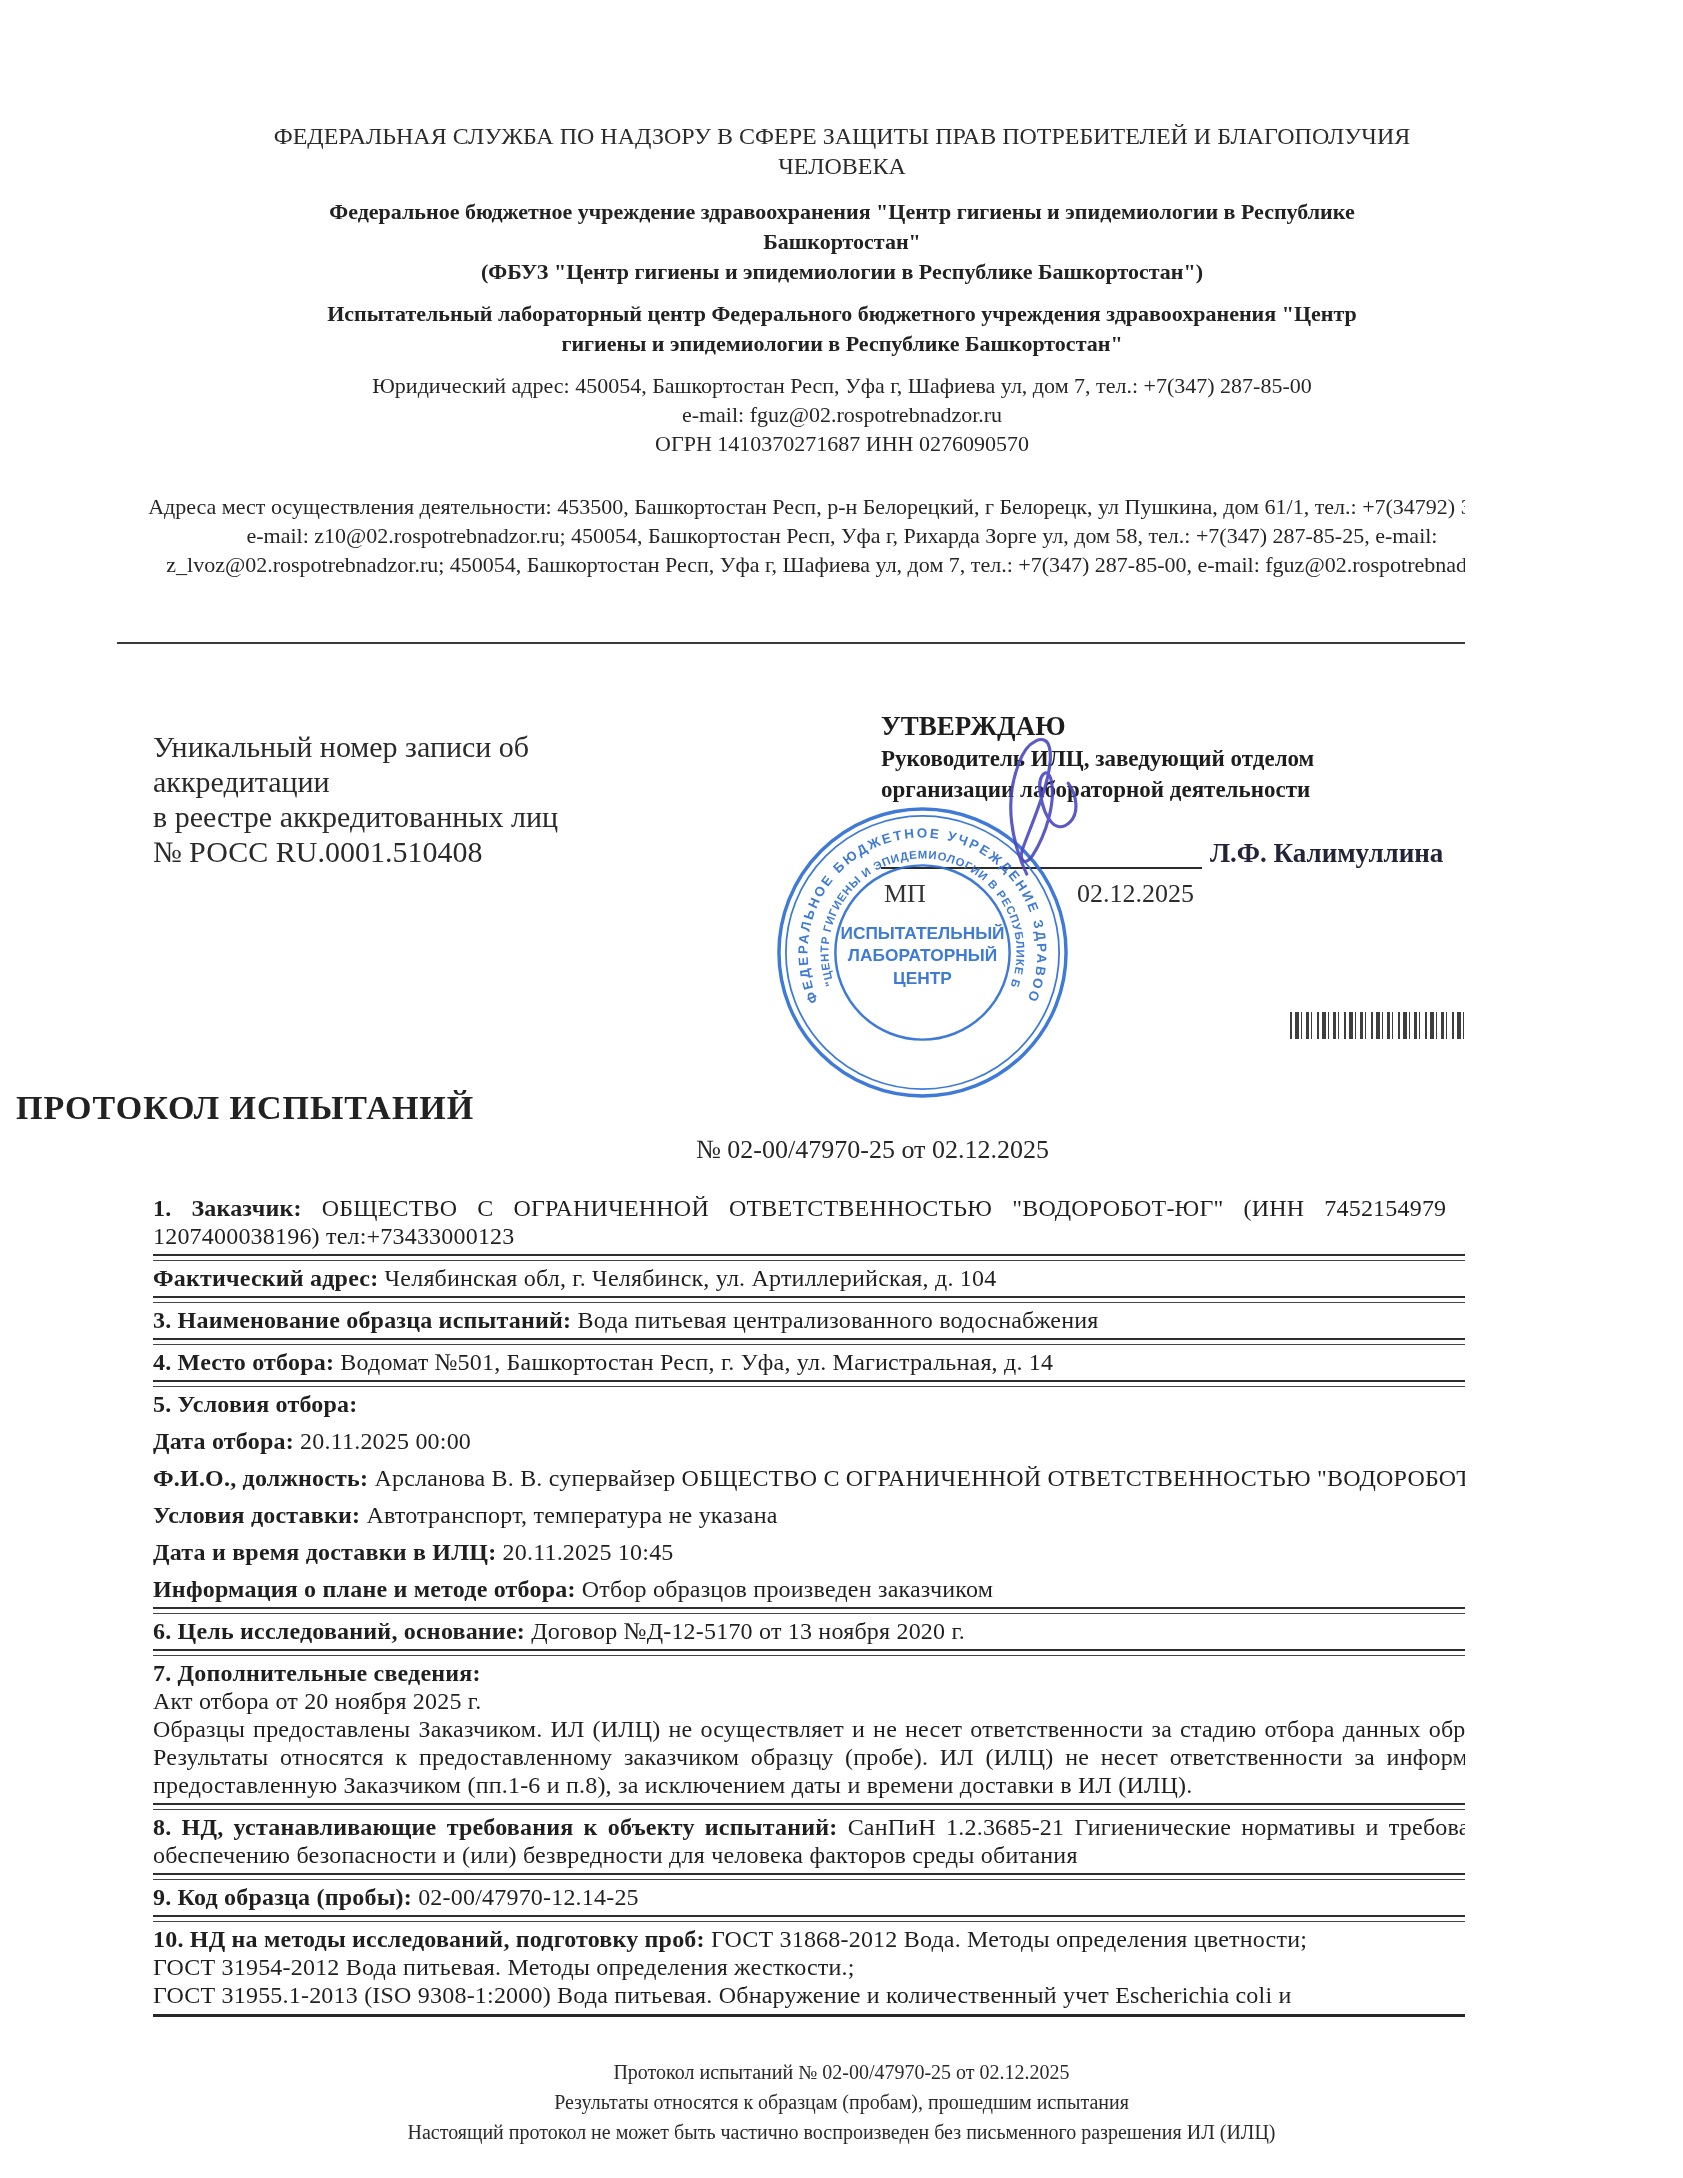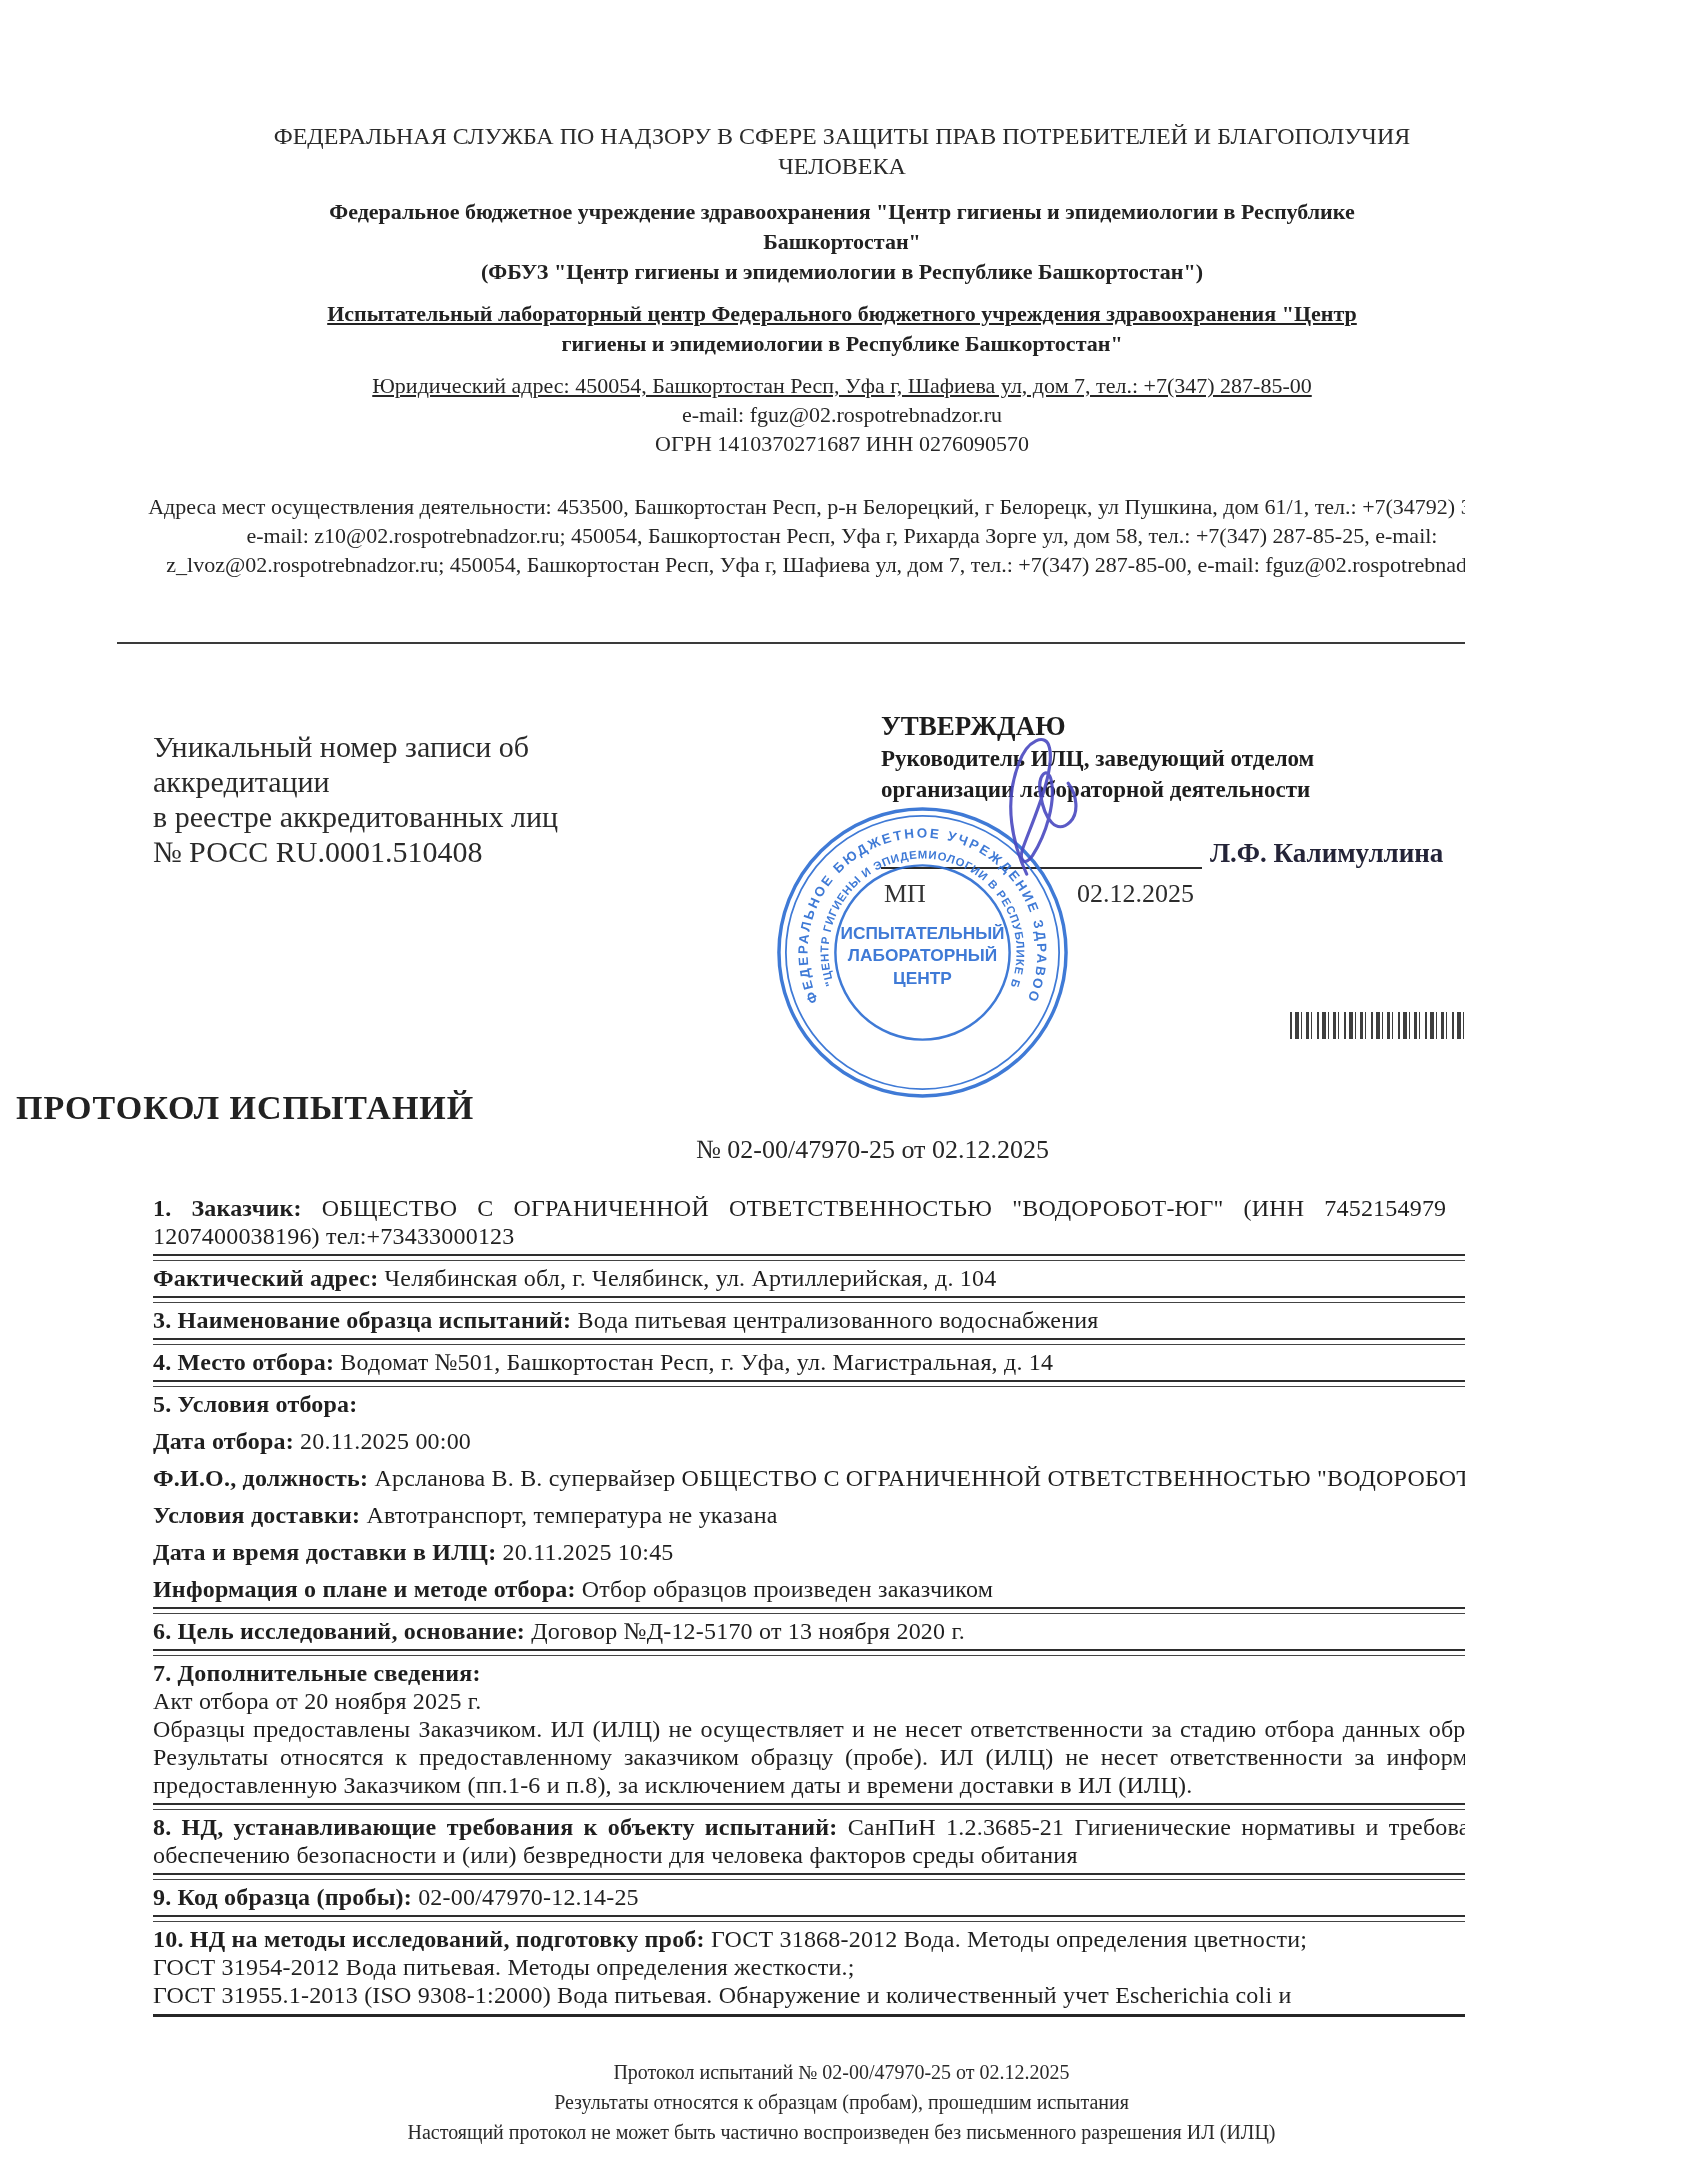--- a/index.html
+++ b/index.html
@@ -4,21 +4,21 @@
 <style>
   html,body{margin:0;padding:0;background:#ffffff;}
   .page{position:relative;width:1465px;height:2178px;background:#fff;overflow:hidden;
         font-family:"Liberation Serif","DejaVu Serif",serif;color:#1e1e1e;}
   p{margin:0;}
   
   .top-header{position:absolute;top:121px;left:139px;width:1406px;text-align:center;}
   .h-caps{font-size:24px;line-height:30px;color:#2b2b2b;}
   .h-bold{font-size:22px;font-weight:bold;line-height:30px;color:#222;}
   .h-reg{font-size:22px;line-height:29px;color:#262626;}
-  .mt16{margin-top:16px;} .mt12{margin-top:12px;text-decoration:underline;} .mt34{margin-top:34px;}
+  .mt16{margin-top:16px;} .mt12{margin-top:12px;} .mt34{margin-top:34px;}
   .addr{max-width:1406px;}
   .hrule-top{position:absolute;top:642px;left:117px;width:1459px;border-top:2.5px solid #3a3a3a;}
   
   .accred{position:absolute;top:729px;left:153px;width:475px;font-size:30px;line-height:35px;color:#2a2a2a;}
   .approve{position:absolute;top:709px;left:881px;width:634px;color:#1d1d1d;}
   .ap-title{font-size:27px;font-weight:bold;line-height:34px;}
   .ap-role{font-size:23px;font-weight:bold;line-height:31px;}
   .sig-line{position:absolute;top:867px;left:881px;width:321px;border-top:2.5px solid #2c2c2c;}
   .sig-name{position:absolute;top:838px;left:1210px;font-size:27px;font-weight:bold;color:#242438;}
   .sig-mp{position:absolute;top:879px;left:884px;font-size:26px;color:#333;}

